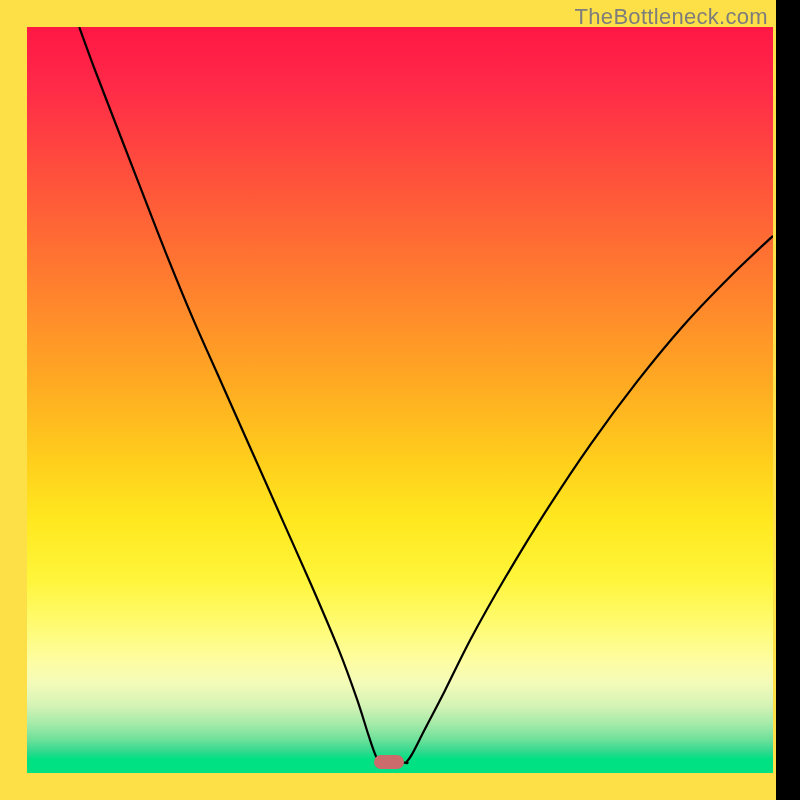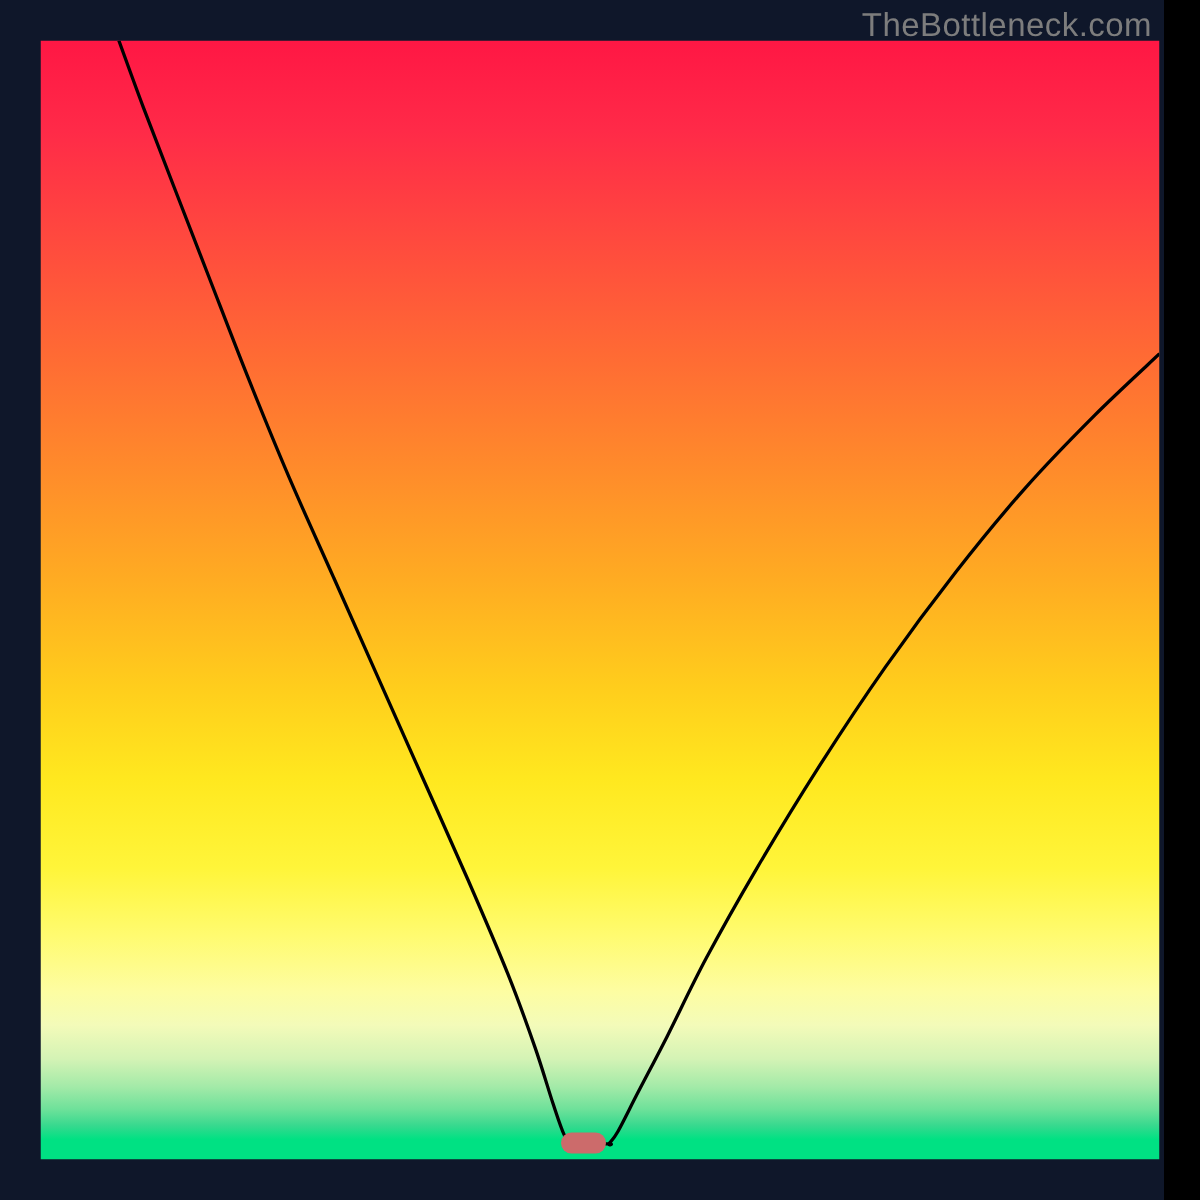--- a/index.html
+++ b/index.html
@@ -8,21 +8,21 @@
     width: 800px;
     height: 800px;
     overflow: hidden;
     background: #000;
     font-family: Arial, Helvetica, sans-serif;
   }
   .stage {
     position: relative;
     width: 776px;
     height: 800px;
-    background: #0f172a;
+    background: #fde047;
   }
   .watermark {
     position: absolute;
     top: 4px;
     right: 8px;
     color: #7d7d7d;
     font-size: 22px;
     letter-spacing: 0.3px;
     z-index: 10;
     font-weight: 500;

